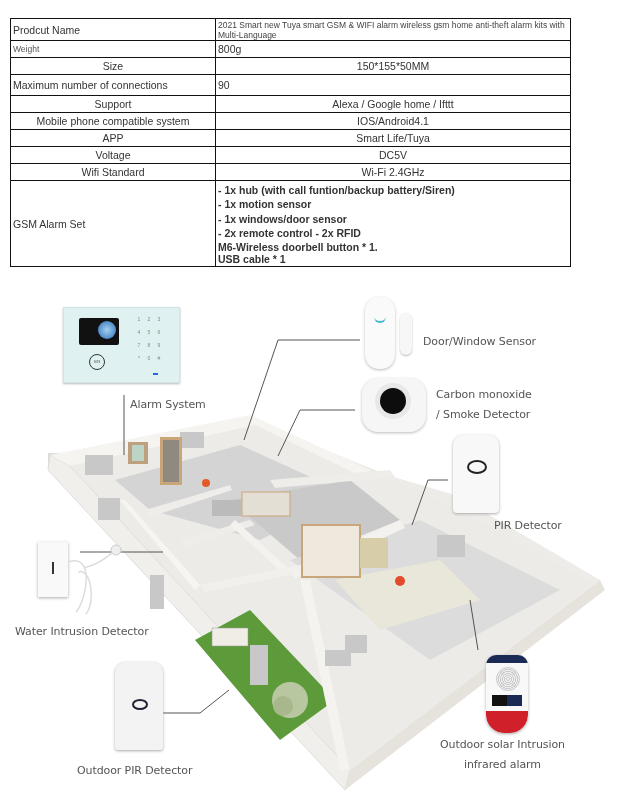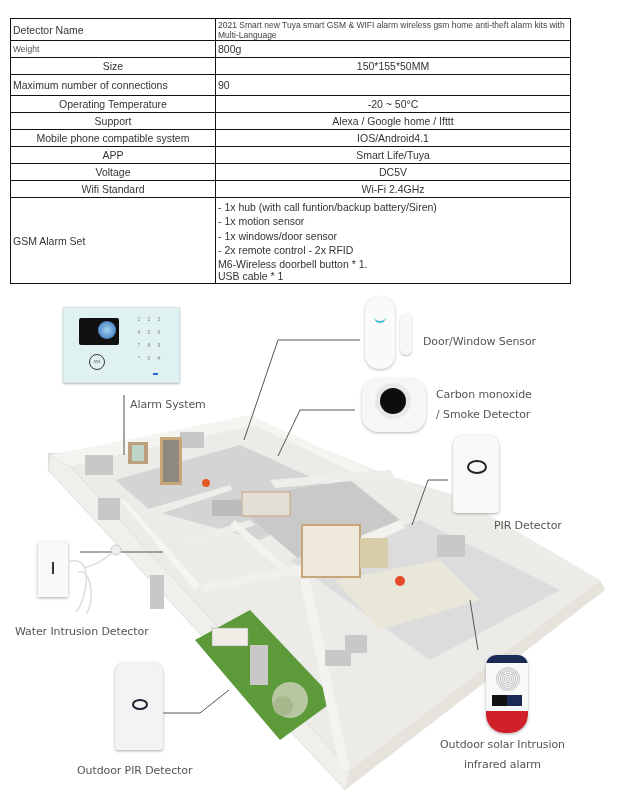--- a/index.html
+++ b/index.html
@@ -10,51 +10,47 @@
   .spec-table td { border: 1px solid #111; padding: 0 2px; vertical-align: middle;
                    line-height: 12px; color: #333; }
   .spec-table td.k { width: 200px; }
   .r-name td { height: 21px; }
   .r-name td.v { font-size: 8.5px; line-height: 10px; color: #444; }
   .r-weight td { height: 16px; }
   .r-weight td.k { font-size: 8.5px; color: #555; border-radius: 7px; }
   .r-std td { height: 16px; text-align: center; }
   .r-tall td { height: 20px; }
   .r-set td { height: 85px; }
-  .r-set .v div { line-height: 14.5px; }
+  .r-set .v div { line-height: 14.5px; font-weight: bold; }
   .r-set .v div.tight { line-height: 12px; }
 
   .illus { position: absolute; left: 0; top: 290px; width: 625px; height: 509px; }
   .lbl { position: absolute; font-family: "DejaVu Sans", sans-serif; font-size: 11px;
          color: #555; white-space: nowrap; letter-spacing: -0.1px; }
 </style>
 </head>
 <body>
 
 <table class="spec-table">
   <tbody>
       <tr class="r-name">
-    <td class="k">Detector Name</td>
+    <td class="k">Prodcut Name</td>
     <td class="v">2021 Smart  new Tuya smart GSM &amp; WIFI alarm wireless gsm home anti-theft alarm kits with Multi-Language</td>
   </tr>
   <tr class="r-weight">
     <td class="k">Weight</td>
     <td class="v">800g</td>
   </tr>
   <tr class="r-std">
     <td class="k">Size</td>
     <td class="v">150*155*50MM</td>
   </tr>
   <tr class="r-tall">
     <td class="k">Maximum number of connections</td>
     <td class="v">90</td>
-  </tr>
-  <tr class="r-std">
-    <td class="k">Operating Temperature</td>
-    <td class="v">-20 ~ 50°C</td>
   </tr>
   <tr class="r-std">
     <td class="k">Support</td>
     <td class="v">Alexa / Google home / Ifttt</td>
   </tr>
   <tr class="r-std">
     <td class="k">Mobile phone compatible system</td>
     <td class="v">IOS/Android4.1</td>
   </tr>
   <tr class="r-std">

